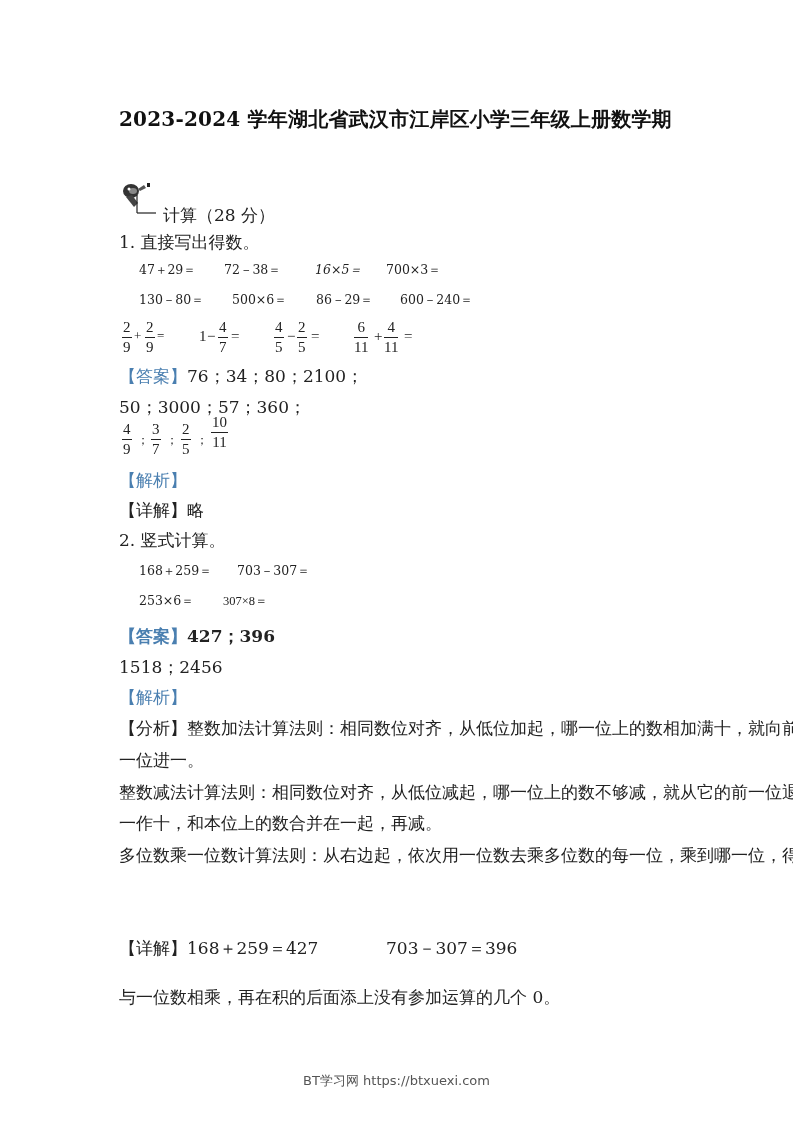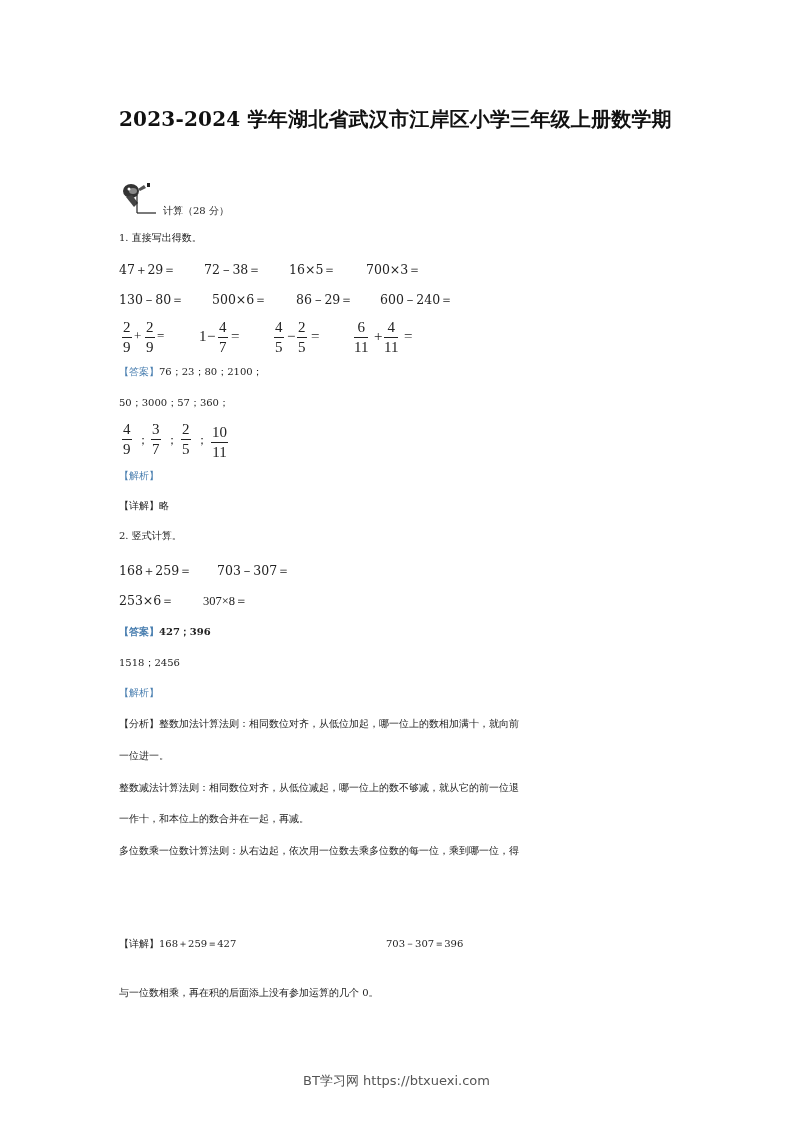--- a/index.html
+++ b/index.html
@@ -11,26 +11,26 @@
       position: absolute; left: 119px; width: 560px;
       font-family: "DejaVu Serif", "Liberation Serif", serif;
       font-weight: bold; font-size: 20px; color: #111; letter-spacing: 0.2px;
       white-space: nowrap;
     }
     .title.l1 { top: 106px; }
     .title.l2 { top: 146px; }
 
     .line {
       position: absolute; left: 119px;
-      font-size: 10px; color: #222; white-space: nowrap;
+      font-size: 17px; color: #222; white-space: nowrap;
     }
     .blue { color: #4a7fb0; }
 
     .eq-row { position: absolute; left: 119px; font-size: 12.5px; white-space: nowrap; }
-    .eq-row span { position: absolute; top: 0; }
+    .eq-row span { position: absolute; top: 0; margin-left: 20px; }
 
     .frac {
       position: absolute; display: inline-flex; flex-direction: column; align-items: center;
       font-family: "Liberation Serif", "DejaVu Serif", serif; font-size: 15px; line-height: 17px;
     }
     .frac .num { padding: 0 1px; }
     .frac .bar { width: 100%; height: 1px; background: #222; margin: 1px 0 1px 0; }
     .op { position: absolute; font-family: "Liberation Serif", serif; font-size: 15px; }
 
     .mascot { position: absolute; left: 120px; top: 181px; width: 38px; height: 34px; }
@@ -57,21 +57,21 @@
     <line x1="17" y1="14" x2="17" y2="32" stroke="#222" stroke-width="1.2"></line>
     <line x1="17" y1="32" x2="36" y2="32" stroke="#222" stroke-width="1.2"></line>
   </svg>
   <div class="line" style="left:163px; top:204px;">计算（28 分）</div>
 
   <div class="line" style="top:231px;">1.  直接写出得数。</div>
 
   <div class="eq-row" style="top:262px;">
     <span style="left:0px;">47＋29＝</span>
     <span style="left:85px;">72－38＝</span>
-    <span style="left:170px;">16×5＝</span>
+    <span style="left:176px;font-style:italic;">16×5＝</span>
     <span style="left:247px;">700×3＝</span>
   </div>
   <div class="eq-row" style="top:292px;">
     <span style="left:0px;">130－80＝</span>
     <span style="left:93px;">500×6＝</span>
     <span style="left:177px;">86－29＝</span>
     <span style="left:261px;">600－240＝</span>
   </div>
 
   <div>
@@ -119,21 +119,21 @@
     <span class="op" style="left:374px; top:328px;">+</span>
     <div class="frac" style="left:384px; top:319px;">
       <span class="num">4</span>
         <span class="bar"></span>
         <span>11</span>
     </div>
     <span class="op" style="left:404px; top:328px;">=</span>
   </div>
 
   <div class="line" style="top:365px;">
-    <span class="blue">【答案】</span><span>76；23；80；2100；</span>
+    <span class="blue">【答案】</span><span>76；34；80；2100；</span>
   </div>
   <div class="line" style="top:396px;">50；3000；57；360；</div>
 
   <div>
     <div class="frac" style="left:122px; top:421px;">
       <span class="num">4</span>
         <span class="bar"></span>
         <span>9</span>
     </div>
     <span class="op" style="left:137px; top:432px; font-size:12px;">；</span>
@@ -142,21 +142,21 @@
         <span class="bar"></span>
         <span>7</span>
     </div>
     <span class="op" style="left:166px; top:432px; font-size:12px;">；</span>
     <div class="frac" style="left:181px; top:421px;">
       <span class="num">2</span>
         <span class="bar"></span>
         <span>5</span>
     </div>
     <span class="op" style="left:196px; top:432px; font-size:12px;">；</span>
-    <div class="frac" style="left:211px; top:424px;">
+    <div class="frac" style="left:211px; top:414px;">
       <span class="num">10</span>
         <span class="bar"></span>
         <span>11</span>
     </div>
   </div>
 
   <div class="line blue" style="top:469px;">【解析】</div>
   <div class="line" style="top:499px;">
     <span>【详解】</span><span>略</span>
   </div>

